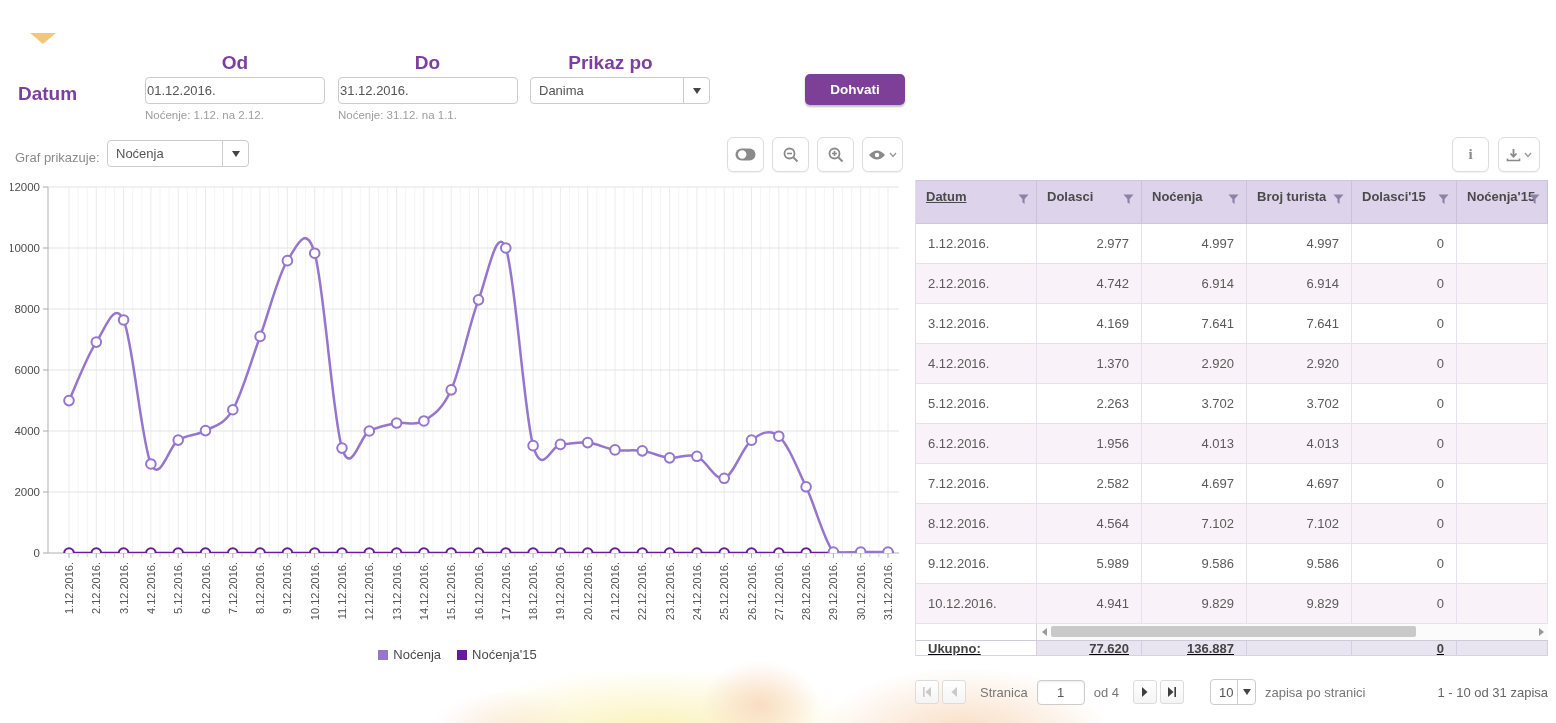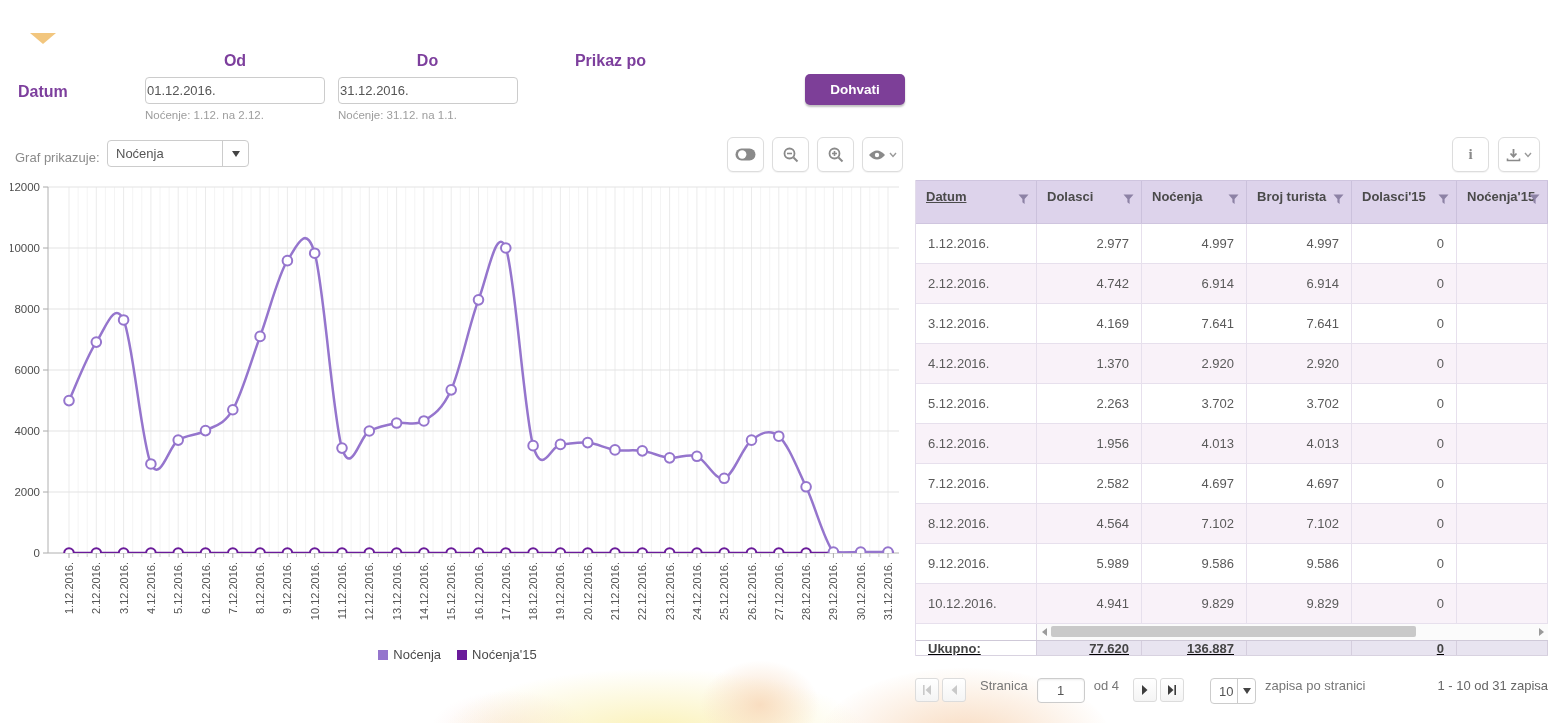--- a/index.html
+++ b/index.html
@@ -17,21 +17,21 @@
   .blob-pink { left:430px; top:690px; width:160px; height:80px;
     background:radial-gradient(ellipse at center, rgba(250,227,222,.7), rgba(250,227,222,0) 70%); }
 
   
   .topbar { position:absolute; left:7px; top:7px; width:1542px; height:26px;
     background:#f8e0a3; border-radius:5px; z-index:5; display:flex; align-items:center; }
   .topbar span { margin-left:15px; font-size:13px; font-weight:bold; color:#444038; letter-spacing:.2px; }
   .tab-pointer { position:absolute; left:30px; top:33px; width:0; height:0; z-index:5;
     border-left:13px solid transparent; border-right:13px solid transparent; border-top:11px solid #f2c67e; }
 
-  .plabel { position:absolute; color:#7d3f9d; font-weight:bold; font-size:16px; z-index:2; }
+  .plabel { position:absolute; color:#7d3f9d; font-weight:bold; font-size:19px; z-index:2; }
   .hint { position:absolute; color:#9d9d9d; font-size:11.5px; z-index:2; }
 
   .inputbox { position:absolute; height:27px; background:#fff; border:1px solid #ccc; border-radius:4px;
     display:flex; align-items:stretch; overflow:hidden; z-index:2;justify-content:center; }
   .inputbox input { flex:1; border:none; outline:none; font-size:13px; color:#555; padding:0 8px;
     font-family:"Liberation Sans",sans-serif; background:transparent; }
   .selectbox { position:absolute; height:27px; background:#fff; border:1px solid #ccc; border-radius:4px;
     display:flex; align-items:stretch; overflow:hidden; z-index:2; cursor:pointer; }
   .selectbox .val { flex:1; font-size:13px; color:#555; padding:5px 8px 0; white-space:nowrap; }
   .selectbox .seg { width:26px; border-left:1px solid #ccc; display:flex; align-items:center; justify-content:center; }
@@ -73,21 +73,21 @@
   .hs-arrow { width:14px; display:flex; align-items:center; justify-content:center; cursor:pointer; }
   .hs-tri-l { width:0; height:0; border-top:4px solid transparent; border-bottom:4px solid transparent; border-right:5px solid #9a9a9a; }
   .hs-tri-r { width:0; height:0; border-top:4px solid transparent; border-bottom:4px solid transparent; border-left:5px solid #9a9a9a; }
   .hs-thumb { position:absolute; left:14px; top:2px; height:11px; width:365px; background:#c9c9c9; border-radius:2px; cursor:grab; }
   .totals { display:flex; height:16px; border-top:1px solid #cfc9d8; border-bottom:1px solid #d8d2e0;text-decoration:underline; }
   .totals .td { background:#e8e4f0; font-weight:bold; color:#444; border-right:1px solid #d5cede; border-bottom:none; }
   .totals .td.first { background:#fff; justify-content:flex-start; }
 
   
   .pager { position:absolute; left:915px; top:678px; width:633px; height:28px; z-index:2;
-    display:flex; align-items:flex-start; font-size:13px; color:#777; }
+    display:flex; align-items:center; font-size:13px; color:#777; }
   .pg-btn { width:24px; height:24px; background:linear-gradient(#fff,#f4f4f4); border:1px solid #dcdcdc; border-radius:3px;
     display:flex; align-items:center; justify-content:center; cursor:pointer; margin-right:3px; }
   .pg-input { width:48px; height:25px; border:1px solid #ccc; border-radius:4px; text-align:center; font-size:13px;
     color:#555; outline:none; font-family:"Liberation Sans",sans-serif; box-shadow:inset 0 1px 2px rgba(0,0,0,.08); }
   .pg-select { height:26px; width:46px; border:1px solid #ccc; border-radius:4px; display:flex; align-items:stretch;
     overflow:hidden; cursor:pointer; background:#fff; }
   .pg-select .val { flex:1; font-size:13px; color:#555; padding:5px 0 0 8px; }
   .pg-select .seg { width:18px; border-left:1px solid #ccc; display:flex; align-items:center; justify-content:center; }
   .pg-range { margin-left:auto; color:#666; }
   svg text { font-family:"Liberation Sans",sans-serif; }
@@ -114,20 +114,26 @@
 
   </div>
   <div class="hint" style="left:145px;top:109px;">Noćenje: 1.12. na 2.12.</div>
 
   <div class="inputbox" style="left:338px;top:77px;width:180px;">
     <input value="31.12.2016." style="">
 
   </div>
   <div class="hint" style="left:338px;top:109px;">Noćenje: 31.12. na 1.1.</div>
 
+  <div class="selectbox" style="left:530px;top:77px;width:180px;">
+    <div class="val">Danima</div>
+    <div class="seg">
+        <div class="arrow-down"></div>
+      </div>
+  </div>
 
   <button class="btn-primary">Dohvati</button>
 
   <div class="graf-label">Graf prikazuje:</div>
   <div class="selectbox" style="left:107px;top:140px;width:142px;">
     <div class="val">Noćenja</div>
     <div class="seg">
         <div class="arrow-down"></div>
       </div>
   </div>

